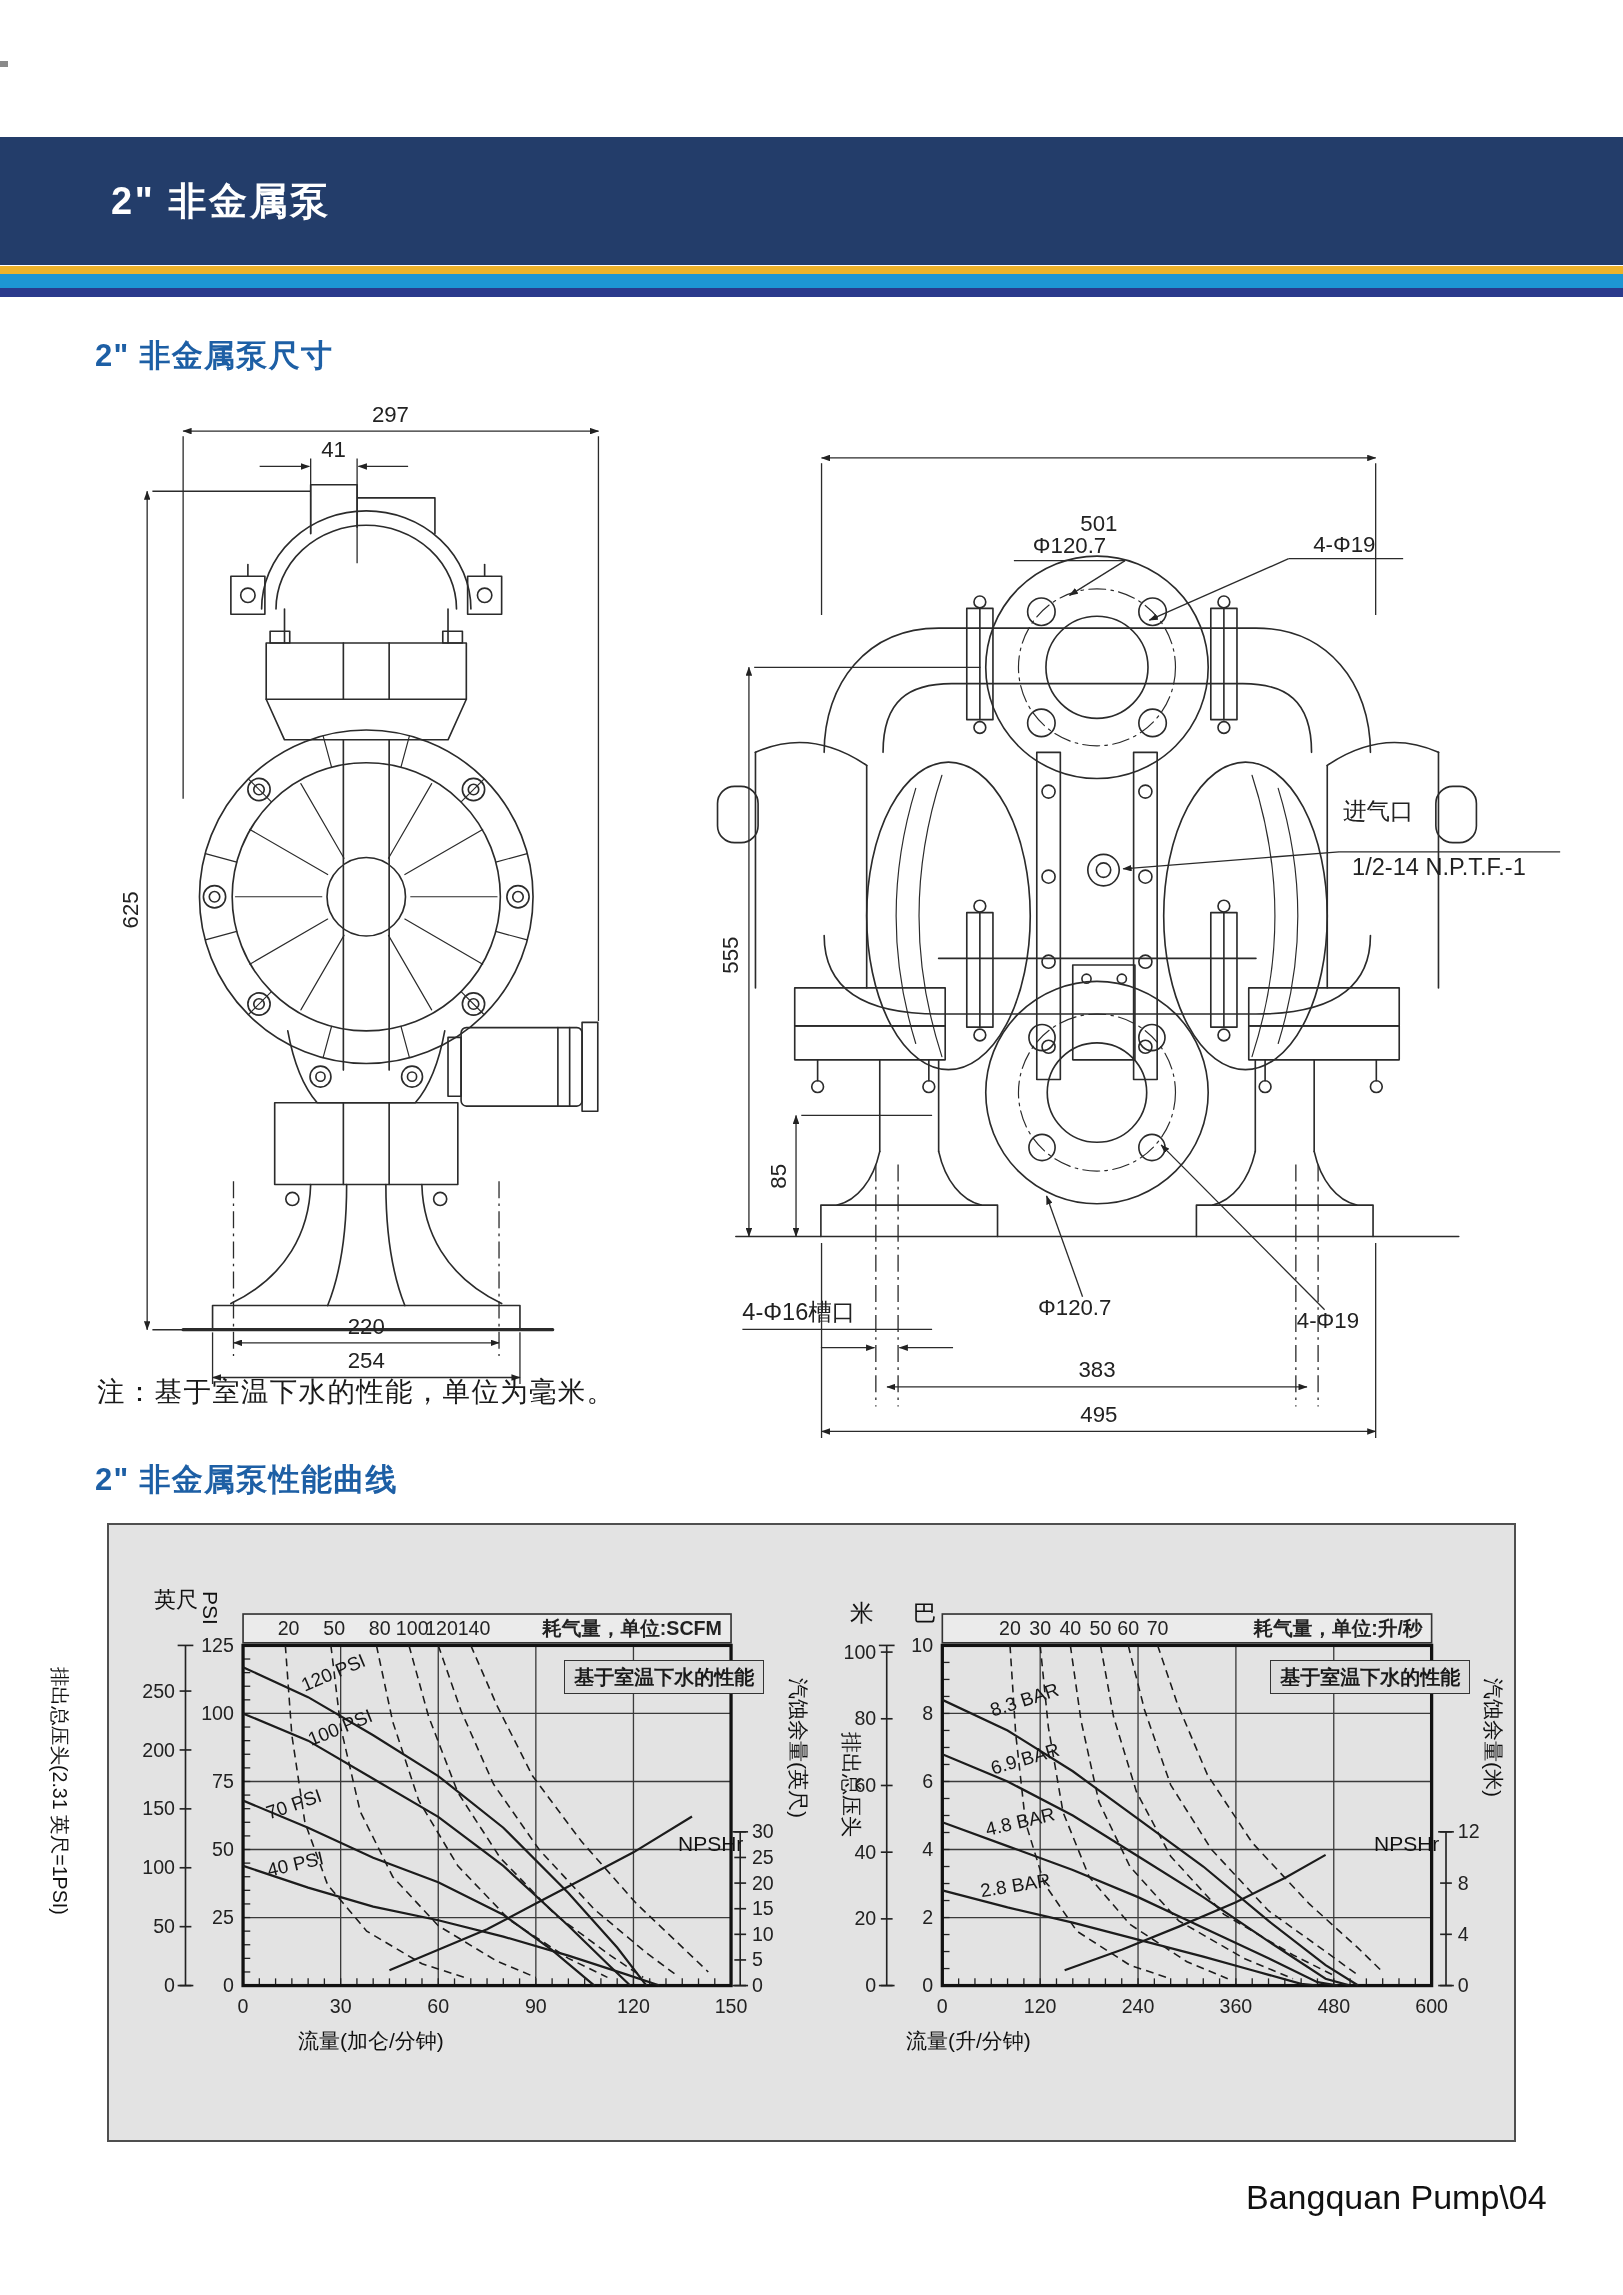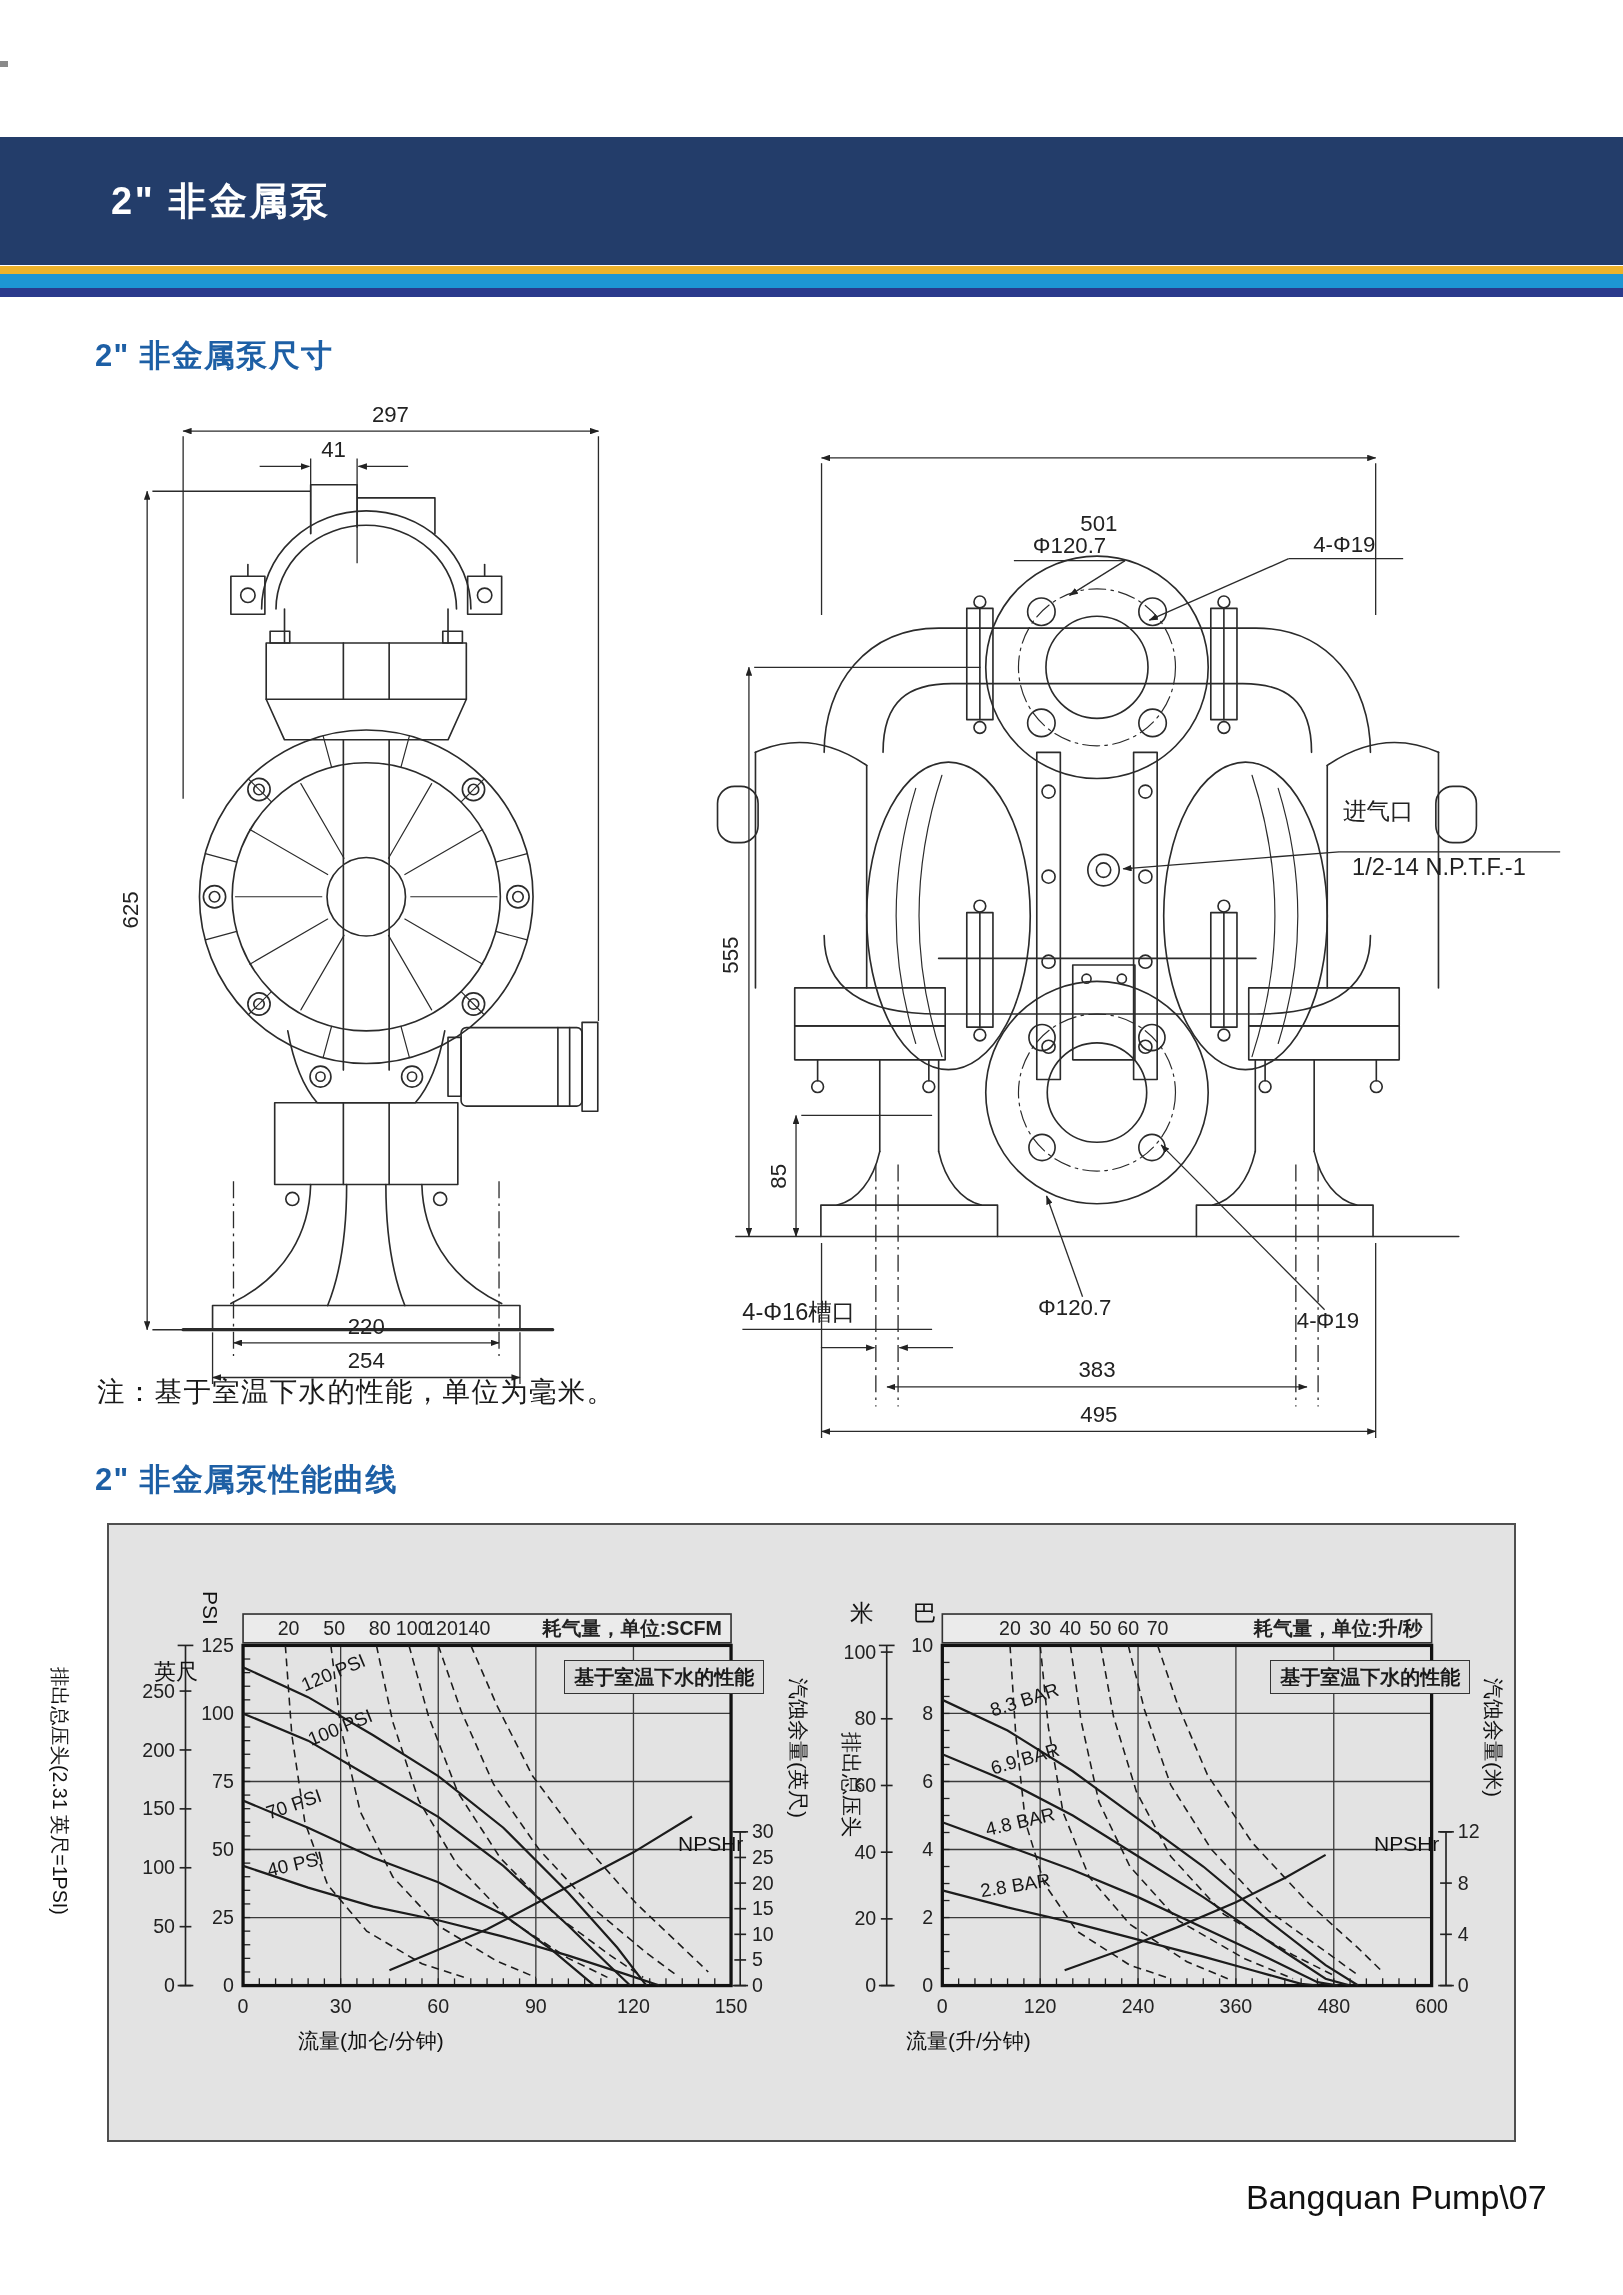--- a/index.html
+++ b/index.html
@@ -615,30 +615,30 @@
     <text x="1336.84" y="571.8" font-size="29" fill="#161616" transform="rotate(-9 1336.84 571.8)">2.8 BAR</text>
     <polyline points="1464,683.5 1551.2666666666667,652.1666666666666 1638.5333333333333,616.9166666666666 1725.8,579.7083333333334 1800.6,542.5 1862.9333333333334,507.25" fill="none" stroke="#1c1c1c" stroke-width="3.4" stroke-dasharray="none" clip-path="url(#clip1)"></polyline>
     <polyline points="1380.4733333333334,187 1389.2,322.2 1404.16,457.4 1432.8333333333333,551 1482.7,623.8 1563.7333333333333,675.8 1626.0666666666666,696.6" fill="none" stroke="#1c1c1c" stroke-width="2.4" stroke-dasharray="12 8" clip-path="url(#clip1)"></polyline>
     <polyline points="1426.6,187 1439.0666666666666,311.8 1461.5066666666667,441.8 1501.4,540.6 1563.7333333333333,613.4 1651,670.6 1713.3333333333335,696.6" fill="none" stroke="#1c1c1c" stroke-width="2.4" stroke-dasharray="12 8" clip-path="url(#clip1)"></polyline>
     <polyline points="1472.7266666666667,187 1488.9333333333334,301.4 1516.3600000000001,426.2 1563.7333333333333,525 1638.5333333333333,608.2 1738.2666666666667,665.4 1813.0666666666666,696.6" fill="none" stroke="#1c1c1c" stroke-width="2.4" stroke-dasharray="12 8" clip-path="url(#clip1)"></polyline>
     <polyline points="1518.8533333333332,187 1538.8,296.2 1573.7066666666667,410.59999999999997 1626.0666666666666,509.4 1707.1,597.8 1813.0666666666666,660.2 1875.4,691.4" fill="none" stroke="#1c1c1c" stroke-width="2.4" stroke-dasharray="12 8" clip-path="url(#clip1)"></polyline>
     <polyline points="1561.24,187 1586.1733333333334,285.8 1626.0666666666666,400.19999999999993 1688.4,499 1775.6666666666665,592.6 1862.9333333333334,655 1912.8,691.4" fill="none" stroke="#1c1c1c" stroke-width="2.4" stroke-dasharray="12 8" clip-path="url(#clip1)"></polyline>
     <polyline points="1606.12,187 1636.04,275.4 1682.1666666666665,384.6 1750.7333333333333,488.59999999999997 1838,582.2 1912.8,649.8 1950.2,686.2" fill="none" stroke="#1c1c1c" stroke-width="2.4" stroke-dasharray="12 8" clip-path="url(#clip1)"></polyline>
   </svg>
 
-<div class="abs chart-label stacked" style="left:154px;top:1660px">英尺</div>
+<div class="abs chart-label stacked" style="left:154px;top:1588px">英尺</div>
 <div class="abs chart-label rot90" style="left:222px;top:1591px">PSI</div>
 <div class="abs chart-label rot90" style="left:73px;top:1667px;font-size:19.6px">排出总压头(2.31 英尺=1PSI)</div>
 <div class="abs chart-label rot90" style="left:812px;top:1678px">汽蚀余量(英尺)</div>
 <div class="abs legend-box" style="left:564px;top:1660px">基于室温下水的性能</div>
 <div class="abs chart-label" style="left:678px;top:1832px">NPSHr</div>
 <div class="abs axis-title" style="left:298px;top:2027px;width:484px">流量(加仑/分钟)</div>
 
 <div class="abs chart-label" style="left:850px;top:1597px;font-size:23.6px">米</div>
 <div class="abs chart-label" style="left:913px;top:1597px;font-size:23.6px">巴</div>
 <div class="abs chart-label rot90" style="left:865px;top:1732px">排出总压头</div>
 <div class="abs chart-label rot90" style="left:1507px;top:1678px">汽蚀余量(米)</div>
 <div class="abs legend-box" style="left:1270px;top:1660px">基于室温下水的性能</div>
 <div class="abs chart-label" style="left:1374px;top:1832px">NPSHr</div>
 <div class="abs axis-title" style="left:906px;top:2027px;width:491px">流量(升/分钟)</div>
 
-<div class="abs footer-text" style="left:1246px;top:2178px">Bangquan Pump\07</div>
+<div class="abs footer-text" style="left:1246px;top:2178px">Bangquan Pump\04</div>
 
 
 </body></html>

